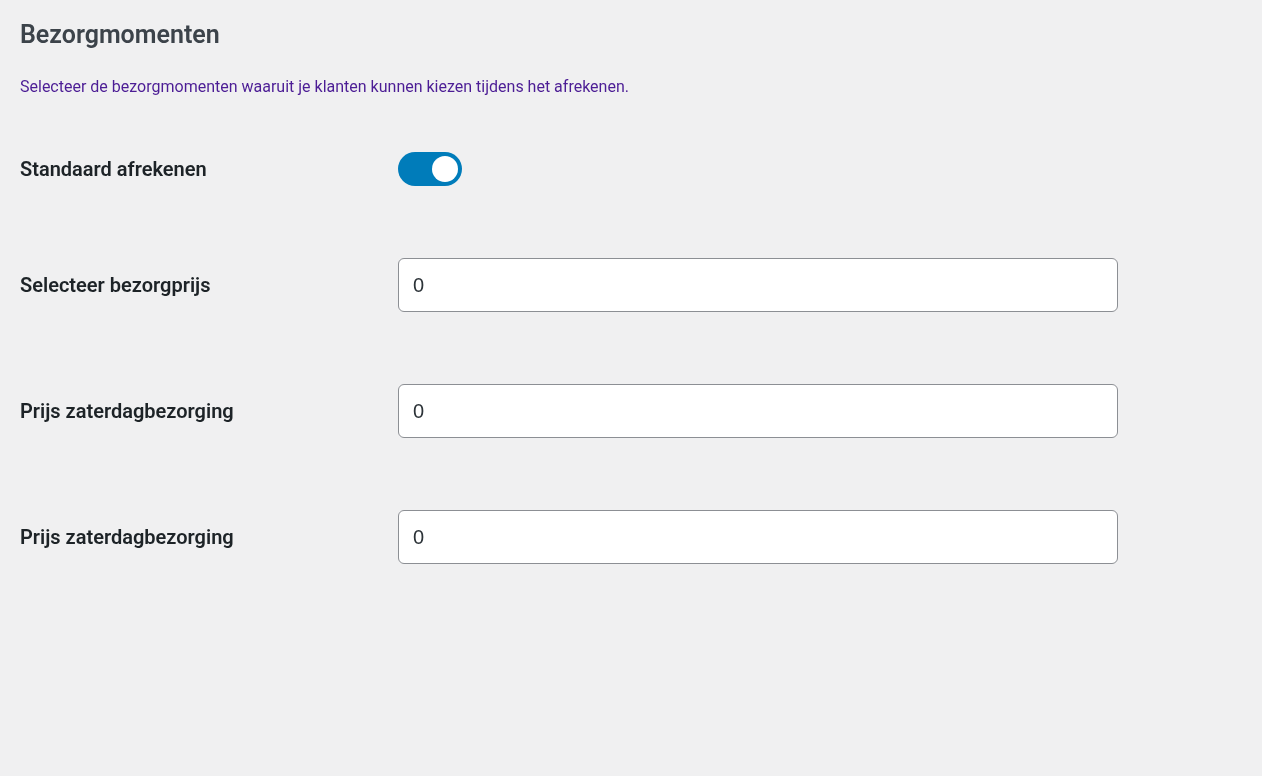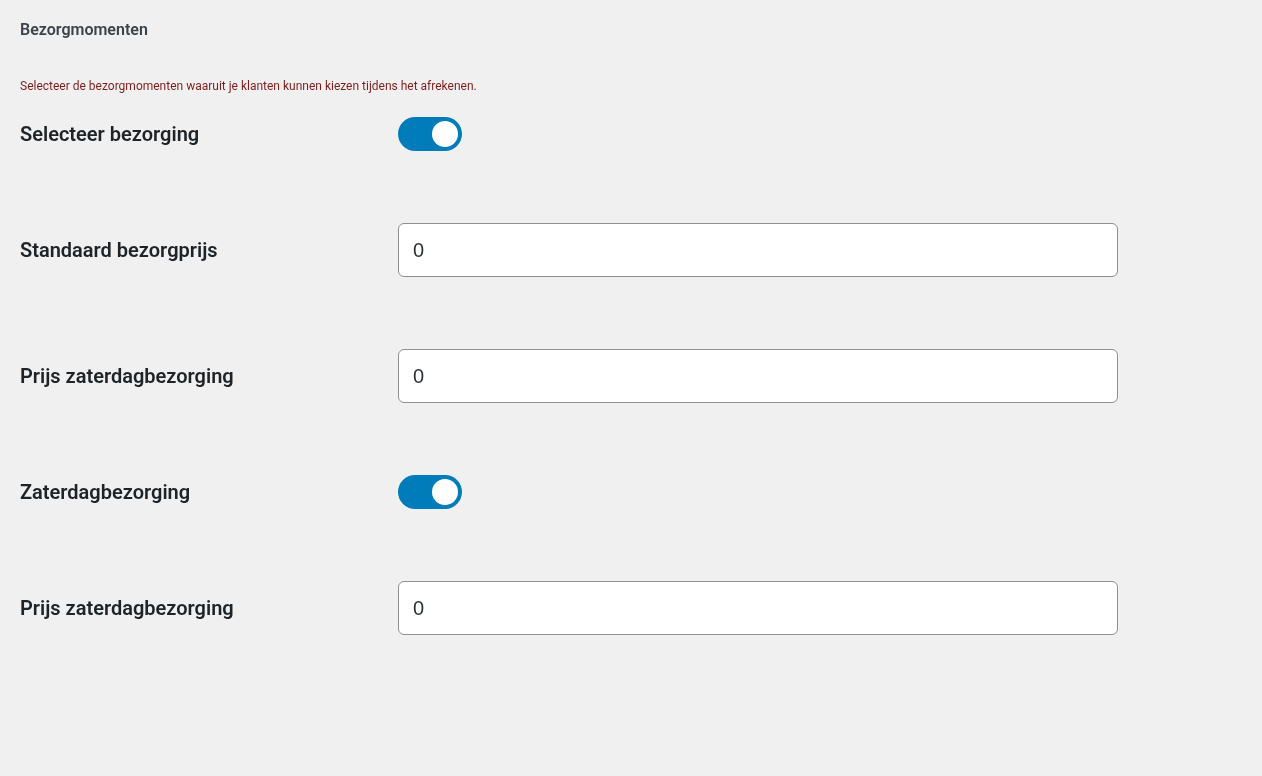--- a/index.html
+++ b/index.html
@@ -8,30 +8,30 @@
       padding: 0;
     }
     body {
       font-family: -apple-system, BlinkMacSystemFont, "Segoe UI", Roboto, Helvetica, Arial, sans-serif;
       background: #f0f0f1;
       color: #1d2327;
       padding: 20px;
       width: 1262px;
     }
     .section-title {
-      font-size: 16px;
+      font-size: 25px;
       font-weight: 600;
       color: #3c434a;
-      margin-bottom: 40px;
+      margin-bottom: 28px;
     }
     .section-description {
-      font-size: 12px;
+      font-size: 16px;
       font-weight: 400;
-      color: #7f1d1d;
-      margin-bottom: 24px;
+      color: #4c1d95;
+      margin-bottom: 56px;
     }
     .form-table {
       width: 100%;
     }
     .form-row {
       display: flex;
       align-items: center;
       margin-bottom: 72px;
     }
     .form-row:last-child {
@@ -101,53 +101,44 @@
   </style>
 </head>
 <body>
 
 <h2 class="section-title">Bezorgmomenten</h2>
 <p class="section-description">Selecteer de bezorgmomenten waaruit je klanten kunnen kiezen tijdens het afrekenen.</p>
 
 <div class="form-table">
 
   <div class="form-row">
-    <label class="form-label">Selecteer bezorging</label>
+    <label class="form-label">Standaard afrekenen</label>
     <div class="form-control">
       <label class="toggle">
         <input type="checkbox" checked="" style="">
         <span class="toggle-slider"></span>
       </label>
     </div>
   </div>
 
   <div class="form-row">
-    <label class="form-label">Standaard bezorgprijs</label>
+    <label class="form-label">Selecteer bezorgprijs</label>
     <div class="form-control">
       <input type="text" class="text-input" value="0" style="">
     </div>
   </div>
 
 
   <div class="form-row">
     <label class="form-label">Prijs zaterdagbezorging</label>
     <div class="form-control">
       <input type="text" class="text-input" value="0" style="">
     </div>
   </div>
 
-  <div class="form-row">
-    <label class="form-label">Zaterdagbezorging</label>
-    <div class="form-control">
-      <label class="toggle">
-        <input type="checkbox" checked="" style="">
-        <span class="toggle-slider"></span>
-      </label>
-    </div>
-  </div>
 
   <div class="form-row">
     <label class="form-label">Prijs zaterdagbezorging</label>
     <div class="form-control">
       <input type="text" class="text-input" value="0" style="">
     </div>
   </div>
 
 </div>
 

